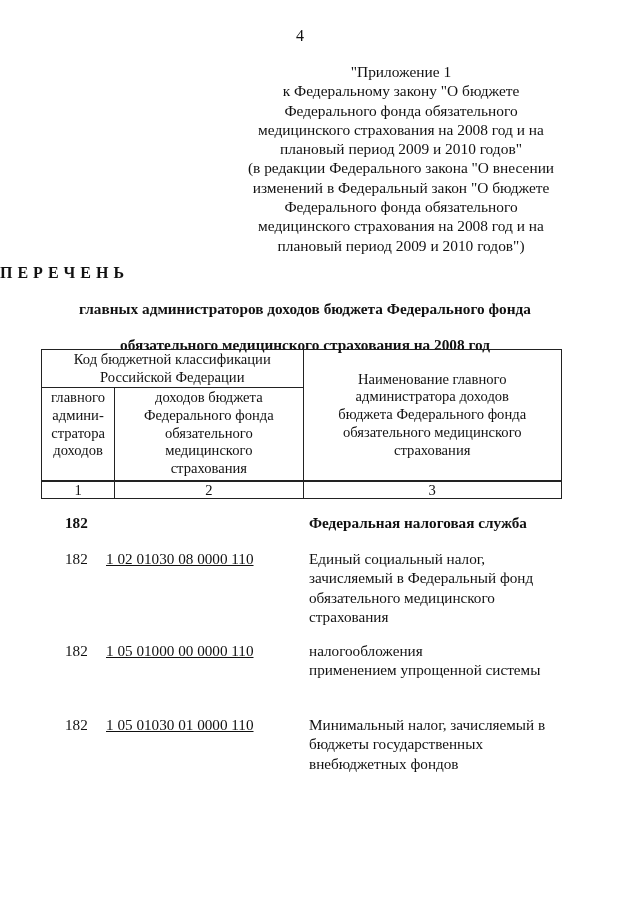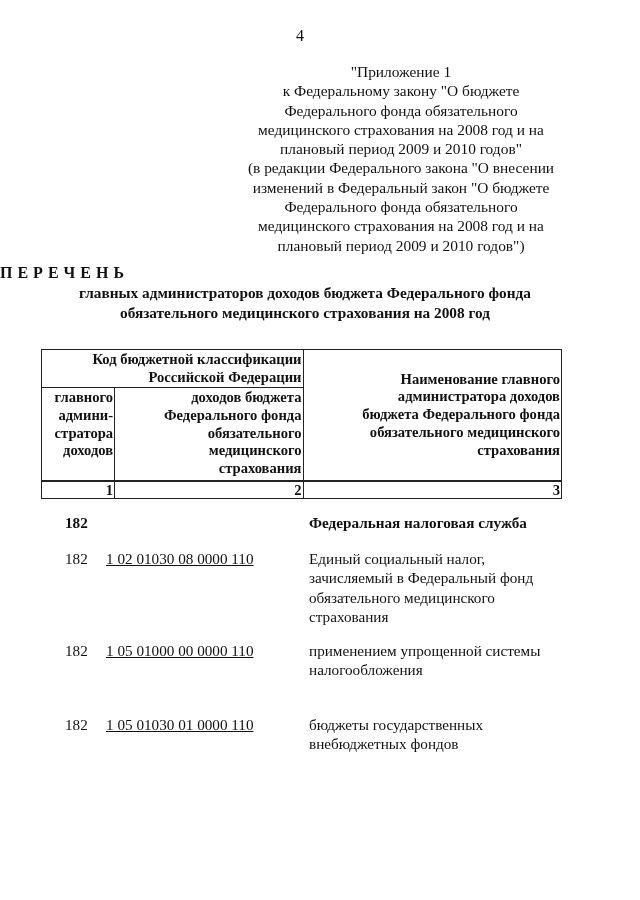--- a/index.html
+++ b/index.html
@@ -19,31 +19,30 @@
     .appendix div { white-space: nowrap; }
     .title {
       position: absolute; left: 0; width: 610px; top: 264px;
       text-align: left; font-weight: bold; font-size: 16px;
       letter-spacing: 5px;
     }
     .subtitle {
       position: absolute; left: 40px; width: 530px; top: 283px;
       text-align: center; font-weight: bold; line-height: 20px; font-size: 15.3px;
     }
-    .subtitle div { white-space: nowrap; }
+    .subtitle div { white-space: nowrap; margin-top: 16px; }
 
     table.header-table {
       position: absolute; left: 41px; top: 349px; width: 521px;
       border-collapse: collapse; table-layout: fixed;
       font-size: 14.6px; line-height: 17.8px;
     }
     table.header-table td {
-      border: 1px solid #222; text-align: right; vertical-align: top;
+      border: 1px solid #222; text-align: center; vertical-align: top;
       padding: 0 1px;
-      font-weight: bold;
     }
     .c1 { width: 73px; }
     .c2 { width: 188px; }
     .c3 { width: 258px; }
     td.top-left { height: 36px; padding-top: 1px !important; }
     td.sub1 { height: 91px; padding-top: 1px !important; }
     td.sub2 { padding-top: 1px !important; }
     td.name-col { vertical-align: middle !important; }
     td.num { height: 16px; line-height: 16px; }
     tr.num-row td { border-top: 2px solid #222; }
@@ -141,26 +140,27 @@
       <div>зачисляемый в Федеральный фонд</div>
       <div>обязательного медицинского</div>
       <div>страхования</div>
     </div>
   </div>
 
   <div class="row" style="top:641px;">
     <span class="admin">182</span>
     <span class="code">1 05 01000 00 0000 110</span>
     <div class="name">
+      <div>налогообложения</div>
       <div>применением упрощенной системы</div>
-      <div>налогообложения</div>
     </div>
   </div>
 
   <div class="row" style="top:715px;">
     <span class="admin">182</span>
     <span class="code">1 05 01030 01 0000 110</span>
     <div class="name">
+      <div>Минимальный налог, зачисляемый в</div>
       <div>бюджеты государственных</div>
       <div>внебюджетных фондов</div>
     </div>
   </div>
 </div>
 
 </body></html>

